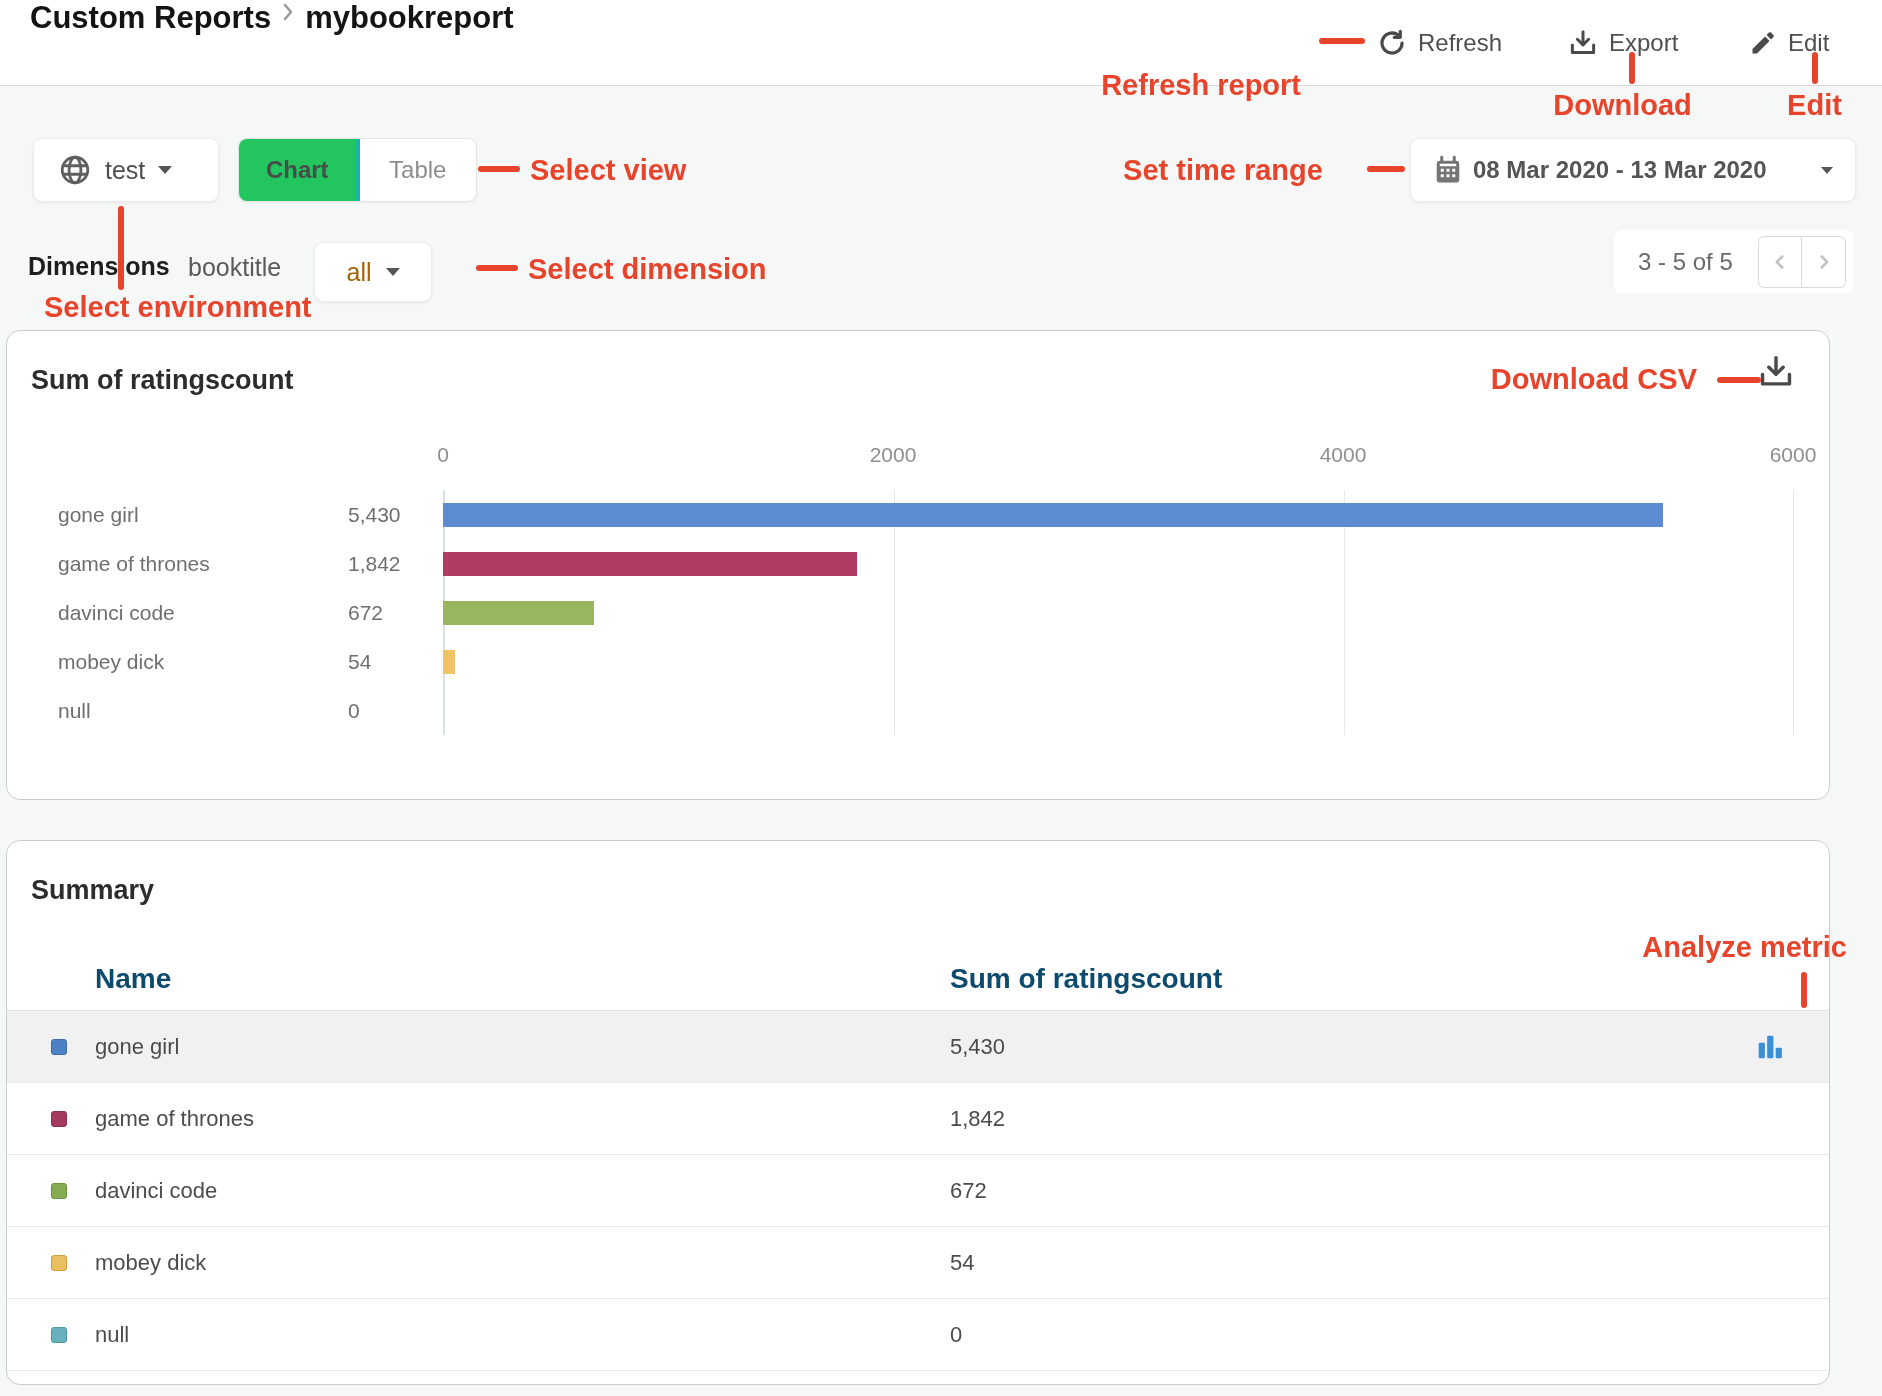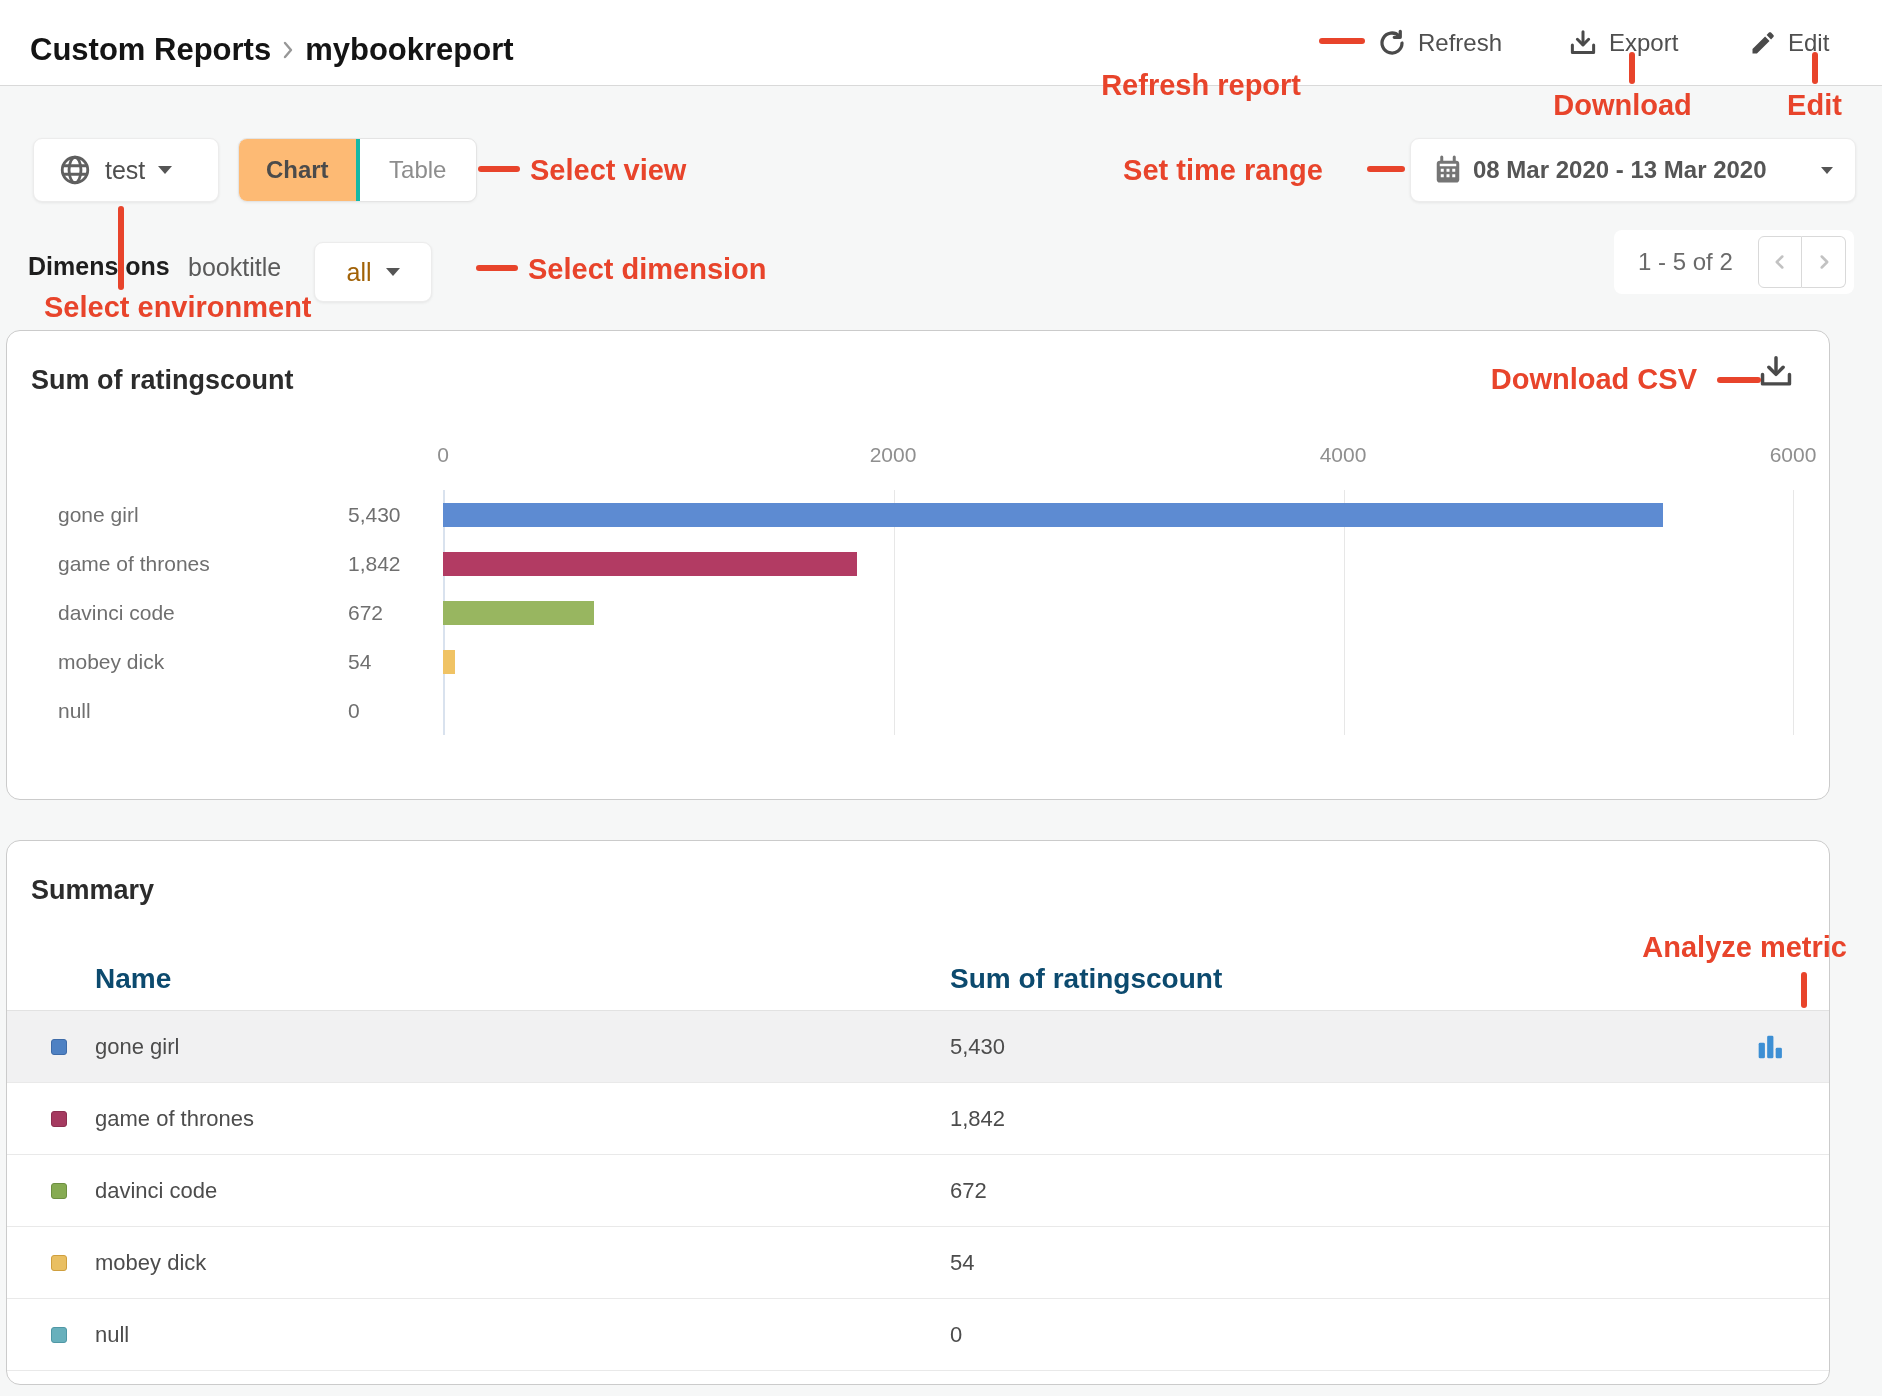--- a/index.html
+++ b/index.html
@@ -2,41 +2,41 @@
 <html><head>
 <meta charset="utf-8">
 <style>
   html,body{margin:0;padding:0;background:#f6f7f7;}
   *{box-sizing:border-box;}
   .stage{position:relative;width:1882px;height:1396px;overflow:hidden;background:#f6f7f7;
          font-family:"Liberation Sans","DejaVu Sans",sans-serif;color:#4c4c4c;}
 
   
   .hdr{position:absolute;left:0;top:0;width:1882px;height:86px;background:#fff;border-bottom:1px solid #d9d9d9;}
-  .crumb{position:absolute;left:30px;top:0;height:100px;display:flex;align-items:center;gap:5px;}
+  .crumb{position:absolute;left:30px;top:0;height:100px;display:flex;gap:5px;}
   .crumb .t{font-size:31px;font-weight:bold;color:#141414;white-space:nowrap;}
   .action{position:absolute;top:0;height:86px;display:flex;align-items:center;gap:11px;
           color:#4f4f4f;font-size:24px;cursor:pointer;white-space:nowrap;}
   .act-refresh{left:1377px;} .act-export{left:1568px;} .act-edit{left:1749px;}
 
   
   .ann{position:absolute;color:#e8442b;font-weight:bold;font-size:29px;white-space:nowrap;z-index:30;}
   .ann-dash{position:absolute;background:#e8442b;border-radius:3px;height:6px;z-index:30;}
   .ann-vline{position:absolute;background:#e8442b;border-radius:3px;width:6px;z-index:30;}
 
   
   .cardlet{position:absolute;background:#fff;border:1px solid #ececec;border-radius:9px;
            box-shadow:0 1px 3px rgba(0,0,0,.07);display:flex;align-items:center;}
   .env-card{left:33px;top:138px;width:186px;height:64px;padding-left:24px;gap:13px;cursor:pointer;}
   .env-card .txt{font-size:25px;color:#4f4f4f;}
   .toggle{position:absolute;left:238px;top:138px;width:239px;height:64px;background:#fff;
           border:1px solid #e4e4e4;border-radius:9px;display:flex;overflow:hidden;
           box-shadow:0 1px 3px rgba(0,0,0,.05);}
   .seg{flex:1;display:flex;align-items:center;justify-content:center;font-size:24px;cursor:pointer;}
-  .seg.active{background:#fdba74;color:#4b4b4b;font-weight:bold;text-align:center;}
+  .seg.active{background:#22c55e;color:#4b4b4b;font-weight:bold;text-align:center;}
   .seg.inactive{color:#8d8d8d;border-left:4px solid #14b8a6;text-align:right;}
   .date-card{left:1410px;top:138px;width:446px;height:64px;padding:0 22px;gap:10px;cursor:pointer;font-weight:bold;}
   .date-card .txt{font-size:24px;color:#555;}
   .caret{width:0;height:0;border-left:7px solid transparent;border-right:7px solid transparent;
          border-top:8px solid #555;flex:none;}
 
   
   .dim-label{position:absolute;left:28px;top:252px;font-size:25px;font-weight:bold;color:#1e1e1e;}
   .dim-name{position:absolute;left:188px;top:253px;font-size:25px;color:#5a5a5a;}
   .all-card{left:314px;top:242px;width:118px;height:60px;justify-content:center;gap:14px;cursor:pointer;}
@@ -184,21 +184,21 @@
   <div class="cardlet all-card">
     <span class="txt">all</span>
     <span class="caret"></span>
   </div>
   <div class="ann-dash" style="left:476px;top:265px;width:42px;"></div>
   <div class="ann" style="left:528px;top:253px;">Select dimension</div>
   <div class="ann-vline" style="left:118px;top:206px;height:84px;"></div>
   <div class="ann" style="left:44px;top:291px;">Select environment</div>
 
   <div class="pager">
-    <span class="range">1 - 5 of 2</span>
+    <span class="range">3 - 5 of 5</span>
     <span class="pgroup">
       <span class="pbtn prev">
         <svg width="22" height="22" viewBox="0 0 24 24" fill="none" stroke="#c2c2c2" stroke-width="2.8" stroke-linecap="round" stroke-linejoin="round">
             <polyline points="14.5,6 8.5,12 14.5,18"></polyline>
           </svg>
       </span>
       <span class="pbtn next">
         <svg width="22" height="22" viewBox="0 0 24 24" fill="none" stroke="#c2c2c2" stroke-width="2.8" stroke-linecap="round" stroke-linejoin="round">
             <polyline points="9.5,6 15.5,12 9.5,18"></polyline>
           </svg>

